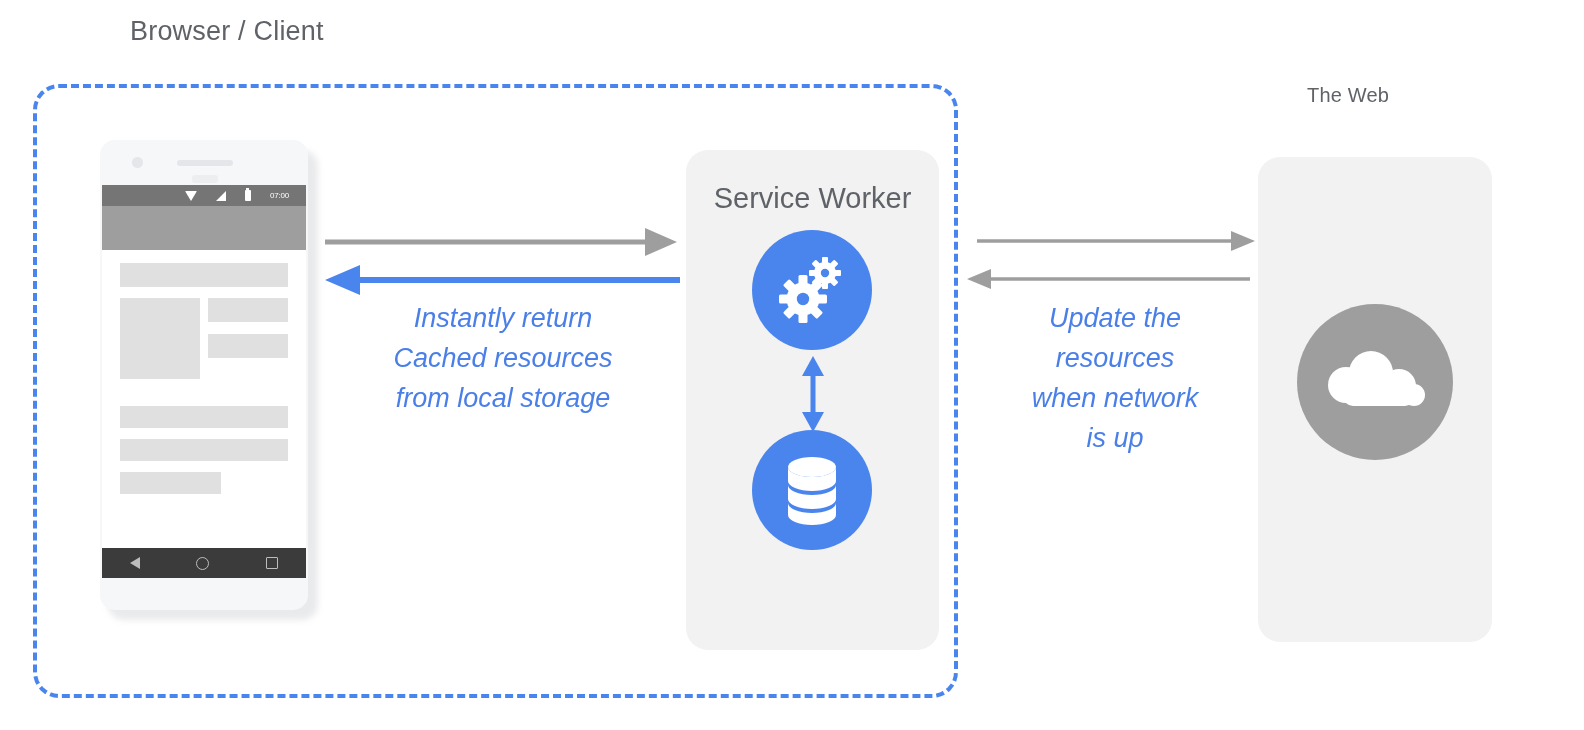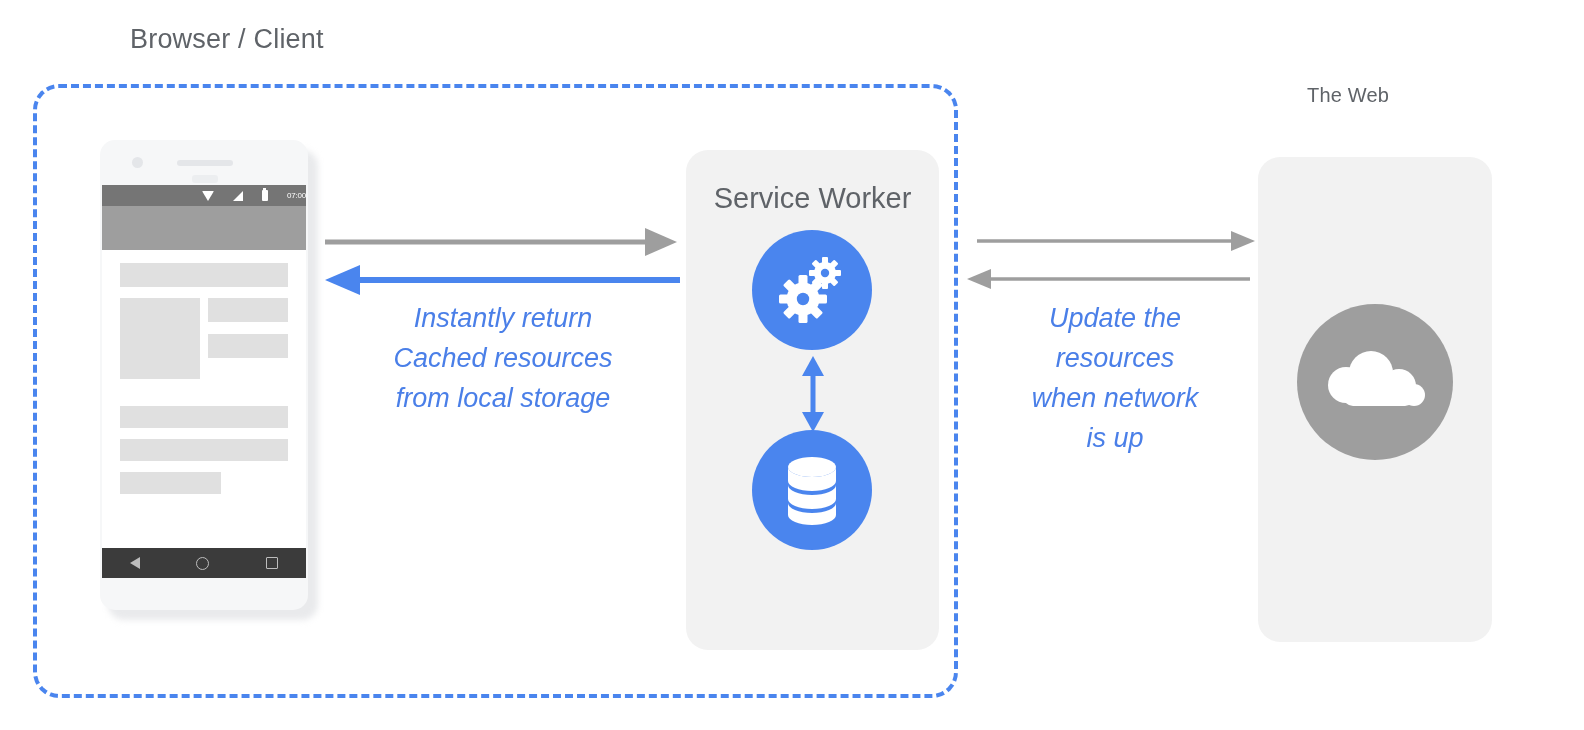--- a/index.html
+++ b/index.html
@@ -20,21 +20,21 @@
     position: absolute;
     left: 0; top: 0;
     width: 1584px;
     height: 730px;
   }
 
   
   .label-browser {
     position: absolute;
     left: 130px;
-    top: 24px;
+    top: 16px;
     font-size: 27px;
     color: #5f6368;
     letter-spacing: 0.2px;
     white-space: nowrap;
   }
   .label-web {
     position: absolute;
     left: 1307px;
     top: 84px;
     font-size: 20px;
@@ -120,21 +120,21 @@
     background: #ffffff;
     overflow: hidden;
   }
   .status-bar {
     position: relative;
     height: 21px;
     background: #757575;
     display: flex;
     align-items: center;
     justify-content: flex-end;
-    padding-right: 0;
+    padding-right: 17px;
     gap: 19px;
   }
   .sb-wifi {
     width: 0; height: 0;
     border-left: 6px solid transparent;
     border-right: 6px solid transparent;
     border-top: 10px solid #ffffff;
     border-radius: 1px;
   }
   .sb-signal {

